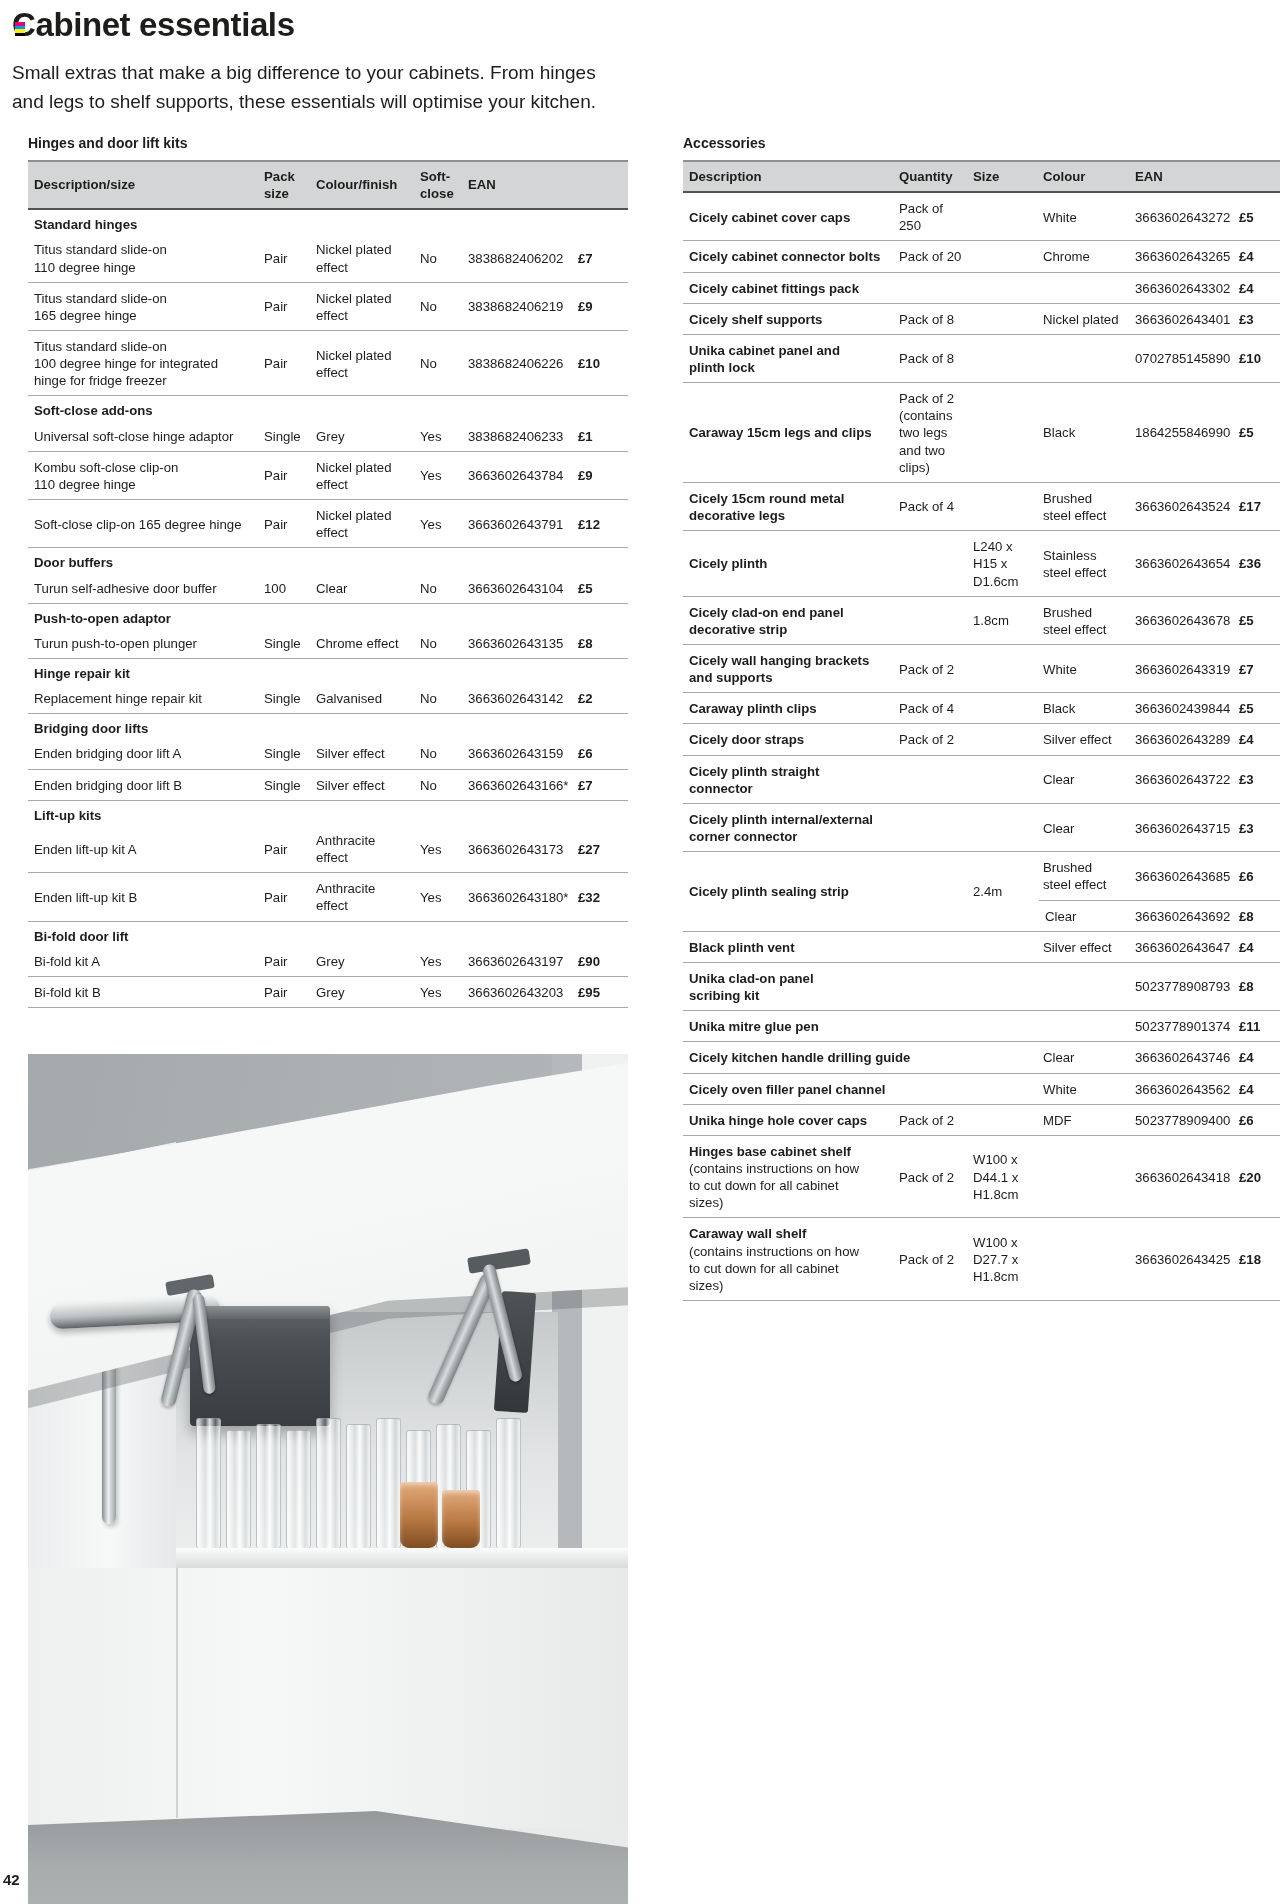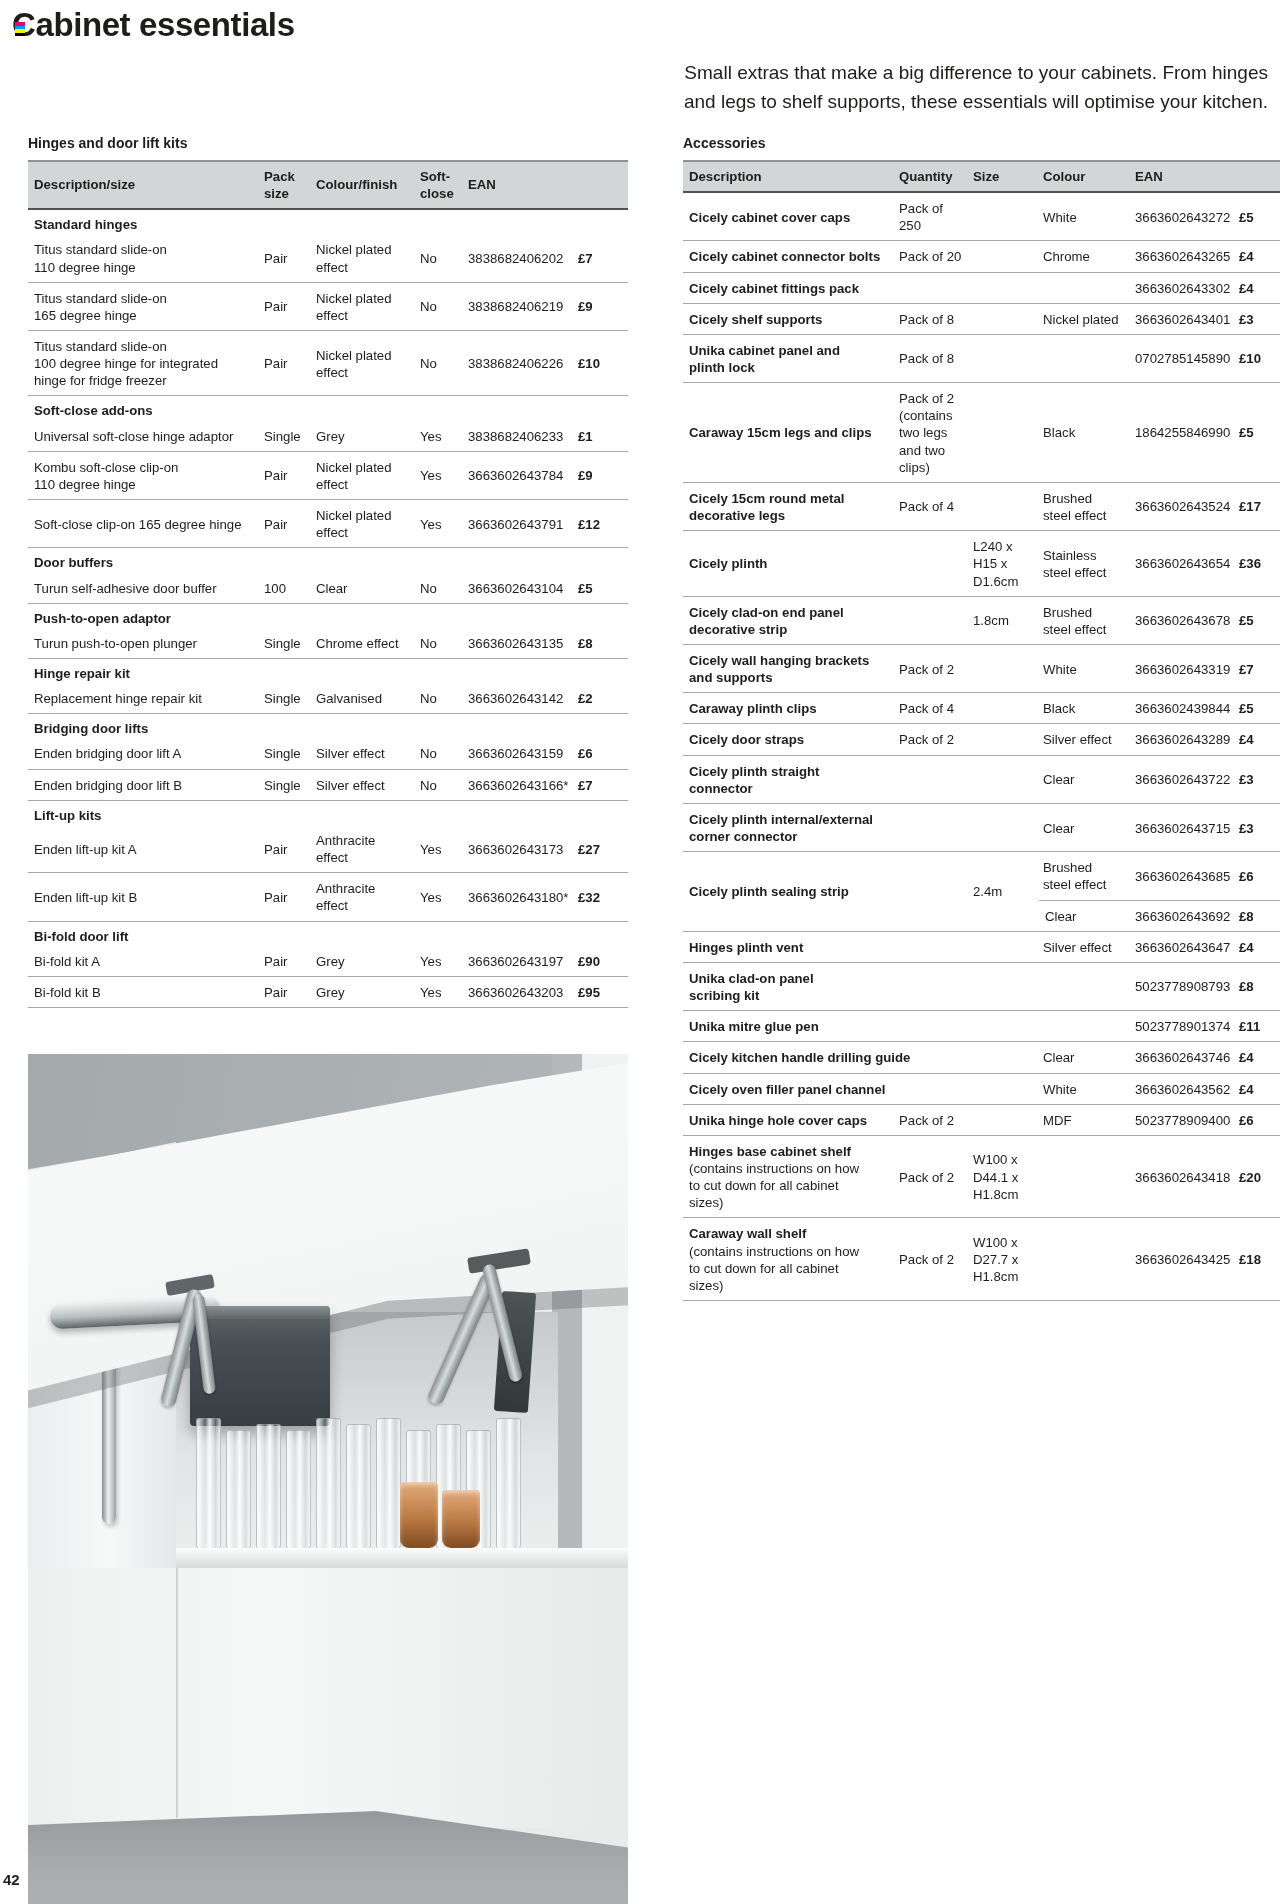--- a/index.html
+++ b/index.html
@@ -4,21 +4,21 @@
 <style>
   html,body { margin:0; padding:0; background:#ffffff; }
   body { font-family:"Liberation Sans", sans-serif; color:#1d1d1b; }
   .page { position:relative; width:1280px; height:1904px; background:#fff; overflow:hidden; }
 
   
   .header { padding:6px 0 0 12px; }
   .reg-mark { position:absolute; left:15px; top:22px; width:10px; height:14px; }
   .reg-mark div { height:3.5px; }
   .page-title { font-size:33px; font-weight:bold; letter-spacing:-0.4px; margin:0 0 14px 0; }
-  .page-subtitle { font-size:19px; line-height:1.55; margin:12px; white-space:pre-line;text-align:right; }
+  .page-subtitle { font-size:19px; line-height:1.55; margin:0; white-space:pre-line; }
 
   
   .cols { display:flex; padding-left:28px; margin-top:18px; align-items:flex-start; }
   .col-left  { width:600px; flex:0 0 600px; }
   .col-right { width:602px; flex:0 0 602px; margin-left:55px; }
   .tbl-title { font-size:14px; font-weight:bold; margin:0 0 9px 0; }
 
   
   table.cat { width:100%; border-collapse:collapse; table-layout:fixed; font-size:13.2px; line-height:1.3; }
   table.cat th {
@@ -508,21 +508,21 @@
 steel effect</td>
               <td class="ean">3663602643685</td>
               <td class="price">£6</td>
             </tr>
             <tr class="data-row variant-row">
               <td class="colour">Clear</td>
               <td class="ean">3663602643692</td>
               <td class="price">£8</td>
             </tr>
             <tr class="data-row">
-              <td class="desc"><div class="d-name">Hinges plinth vent</div></td>
+              <td class="desc"><div class="d-name">Black plinth vent</div></td>
               <td class="qty"></td>
               <td class="size"></td>
               <td class="colour">Silver effect</td>
               <td class="ean">3663602643647</td>
               <td class="price">£4</td>
             </tr>
             <tr class="data-row">
               <td class="desc"><div class="d-name">Unika clad-on panel
 scribing kit</div></td>
               <td class="qty"></td>

